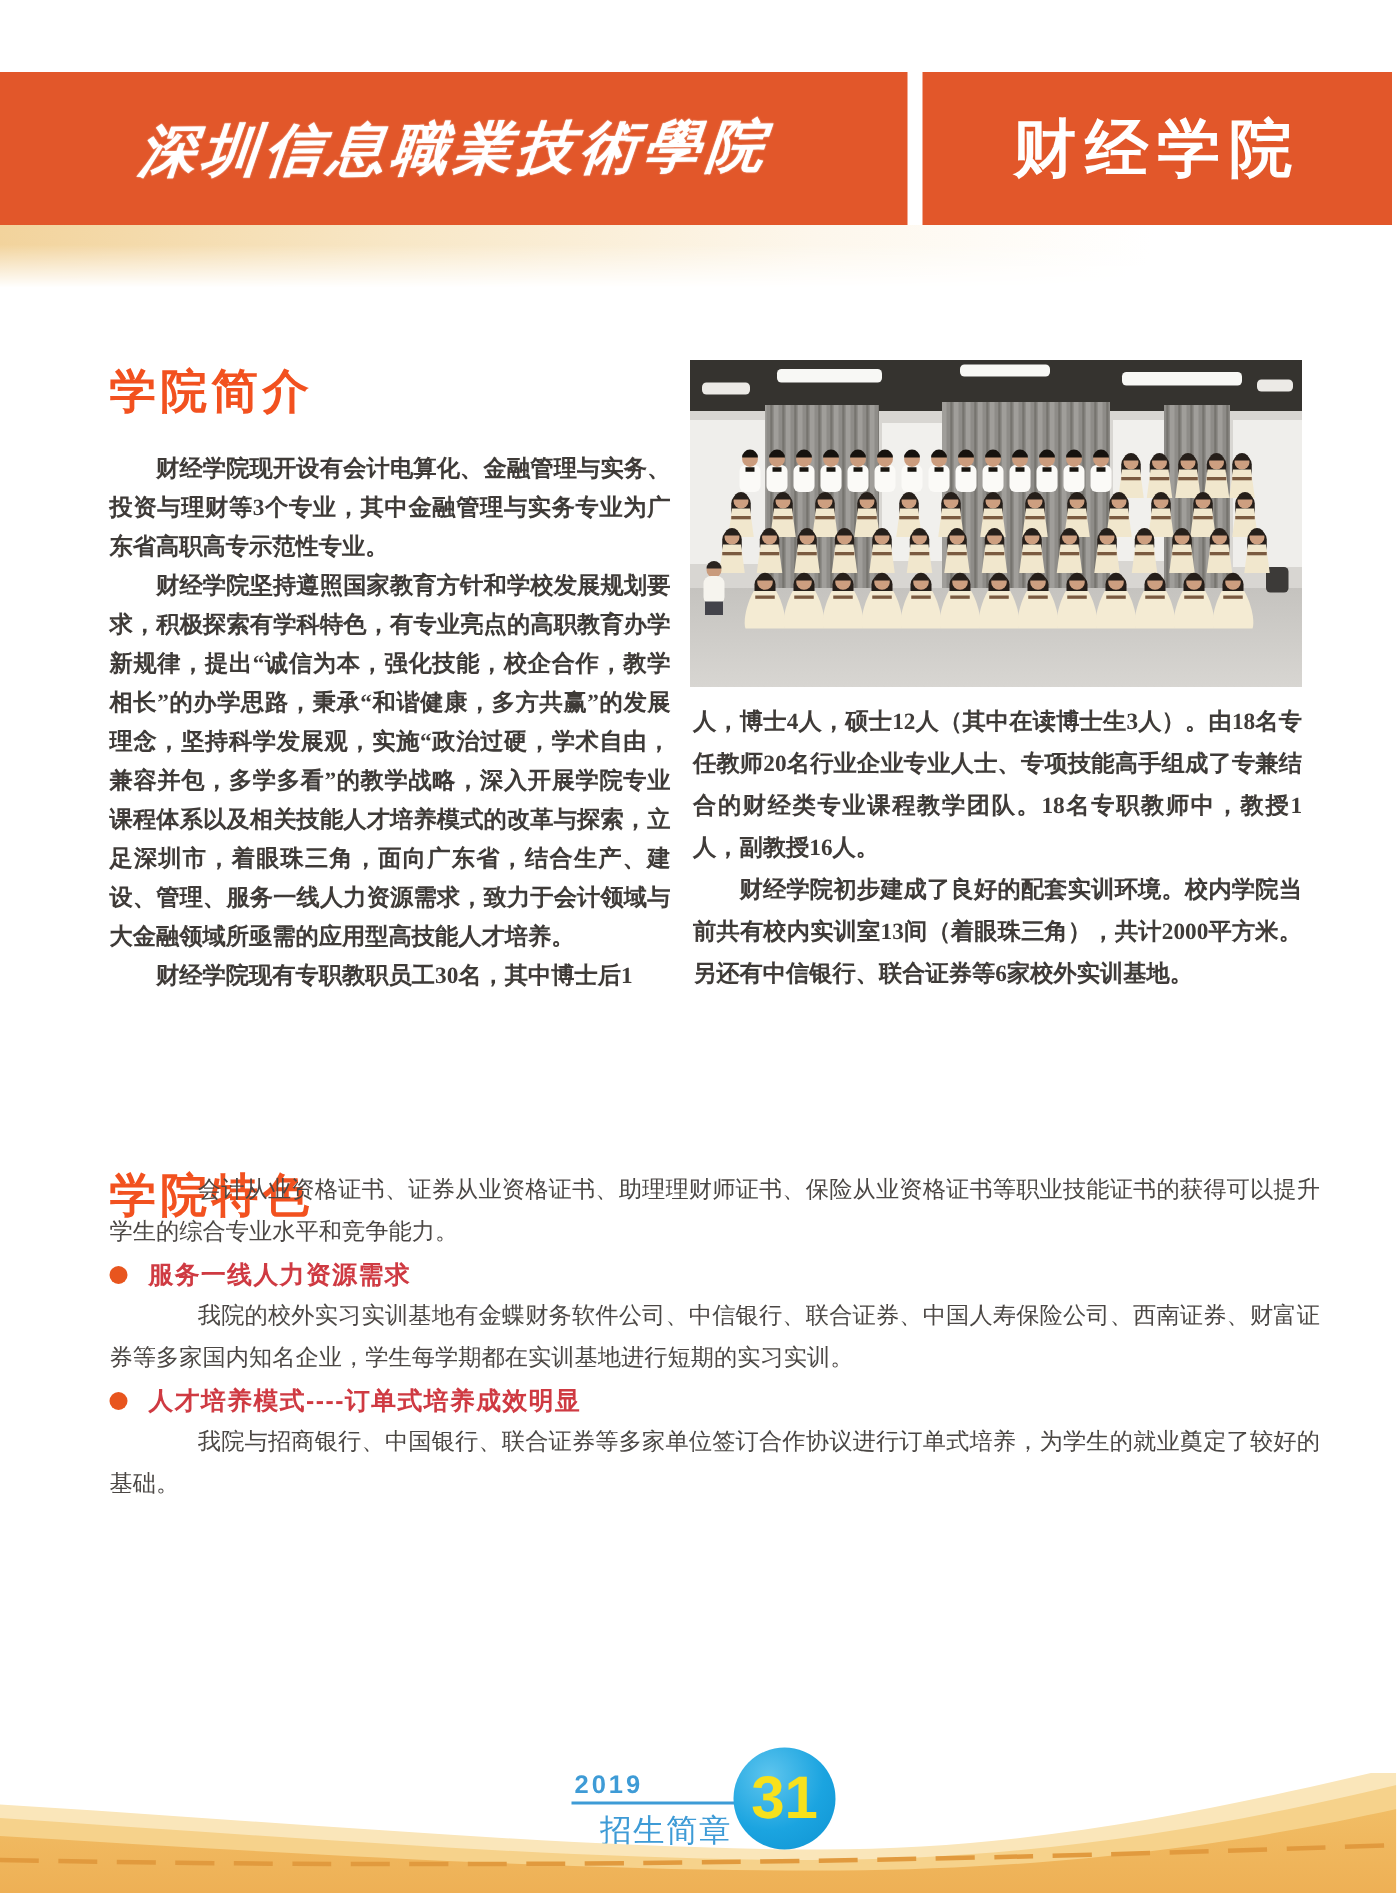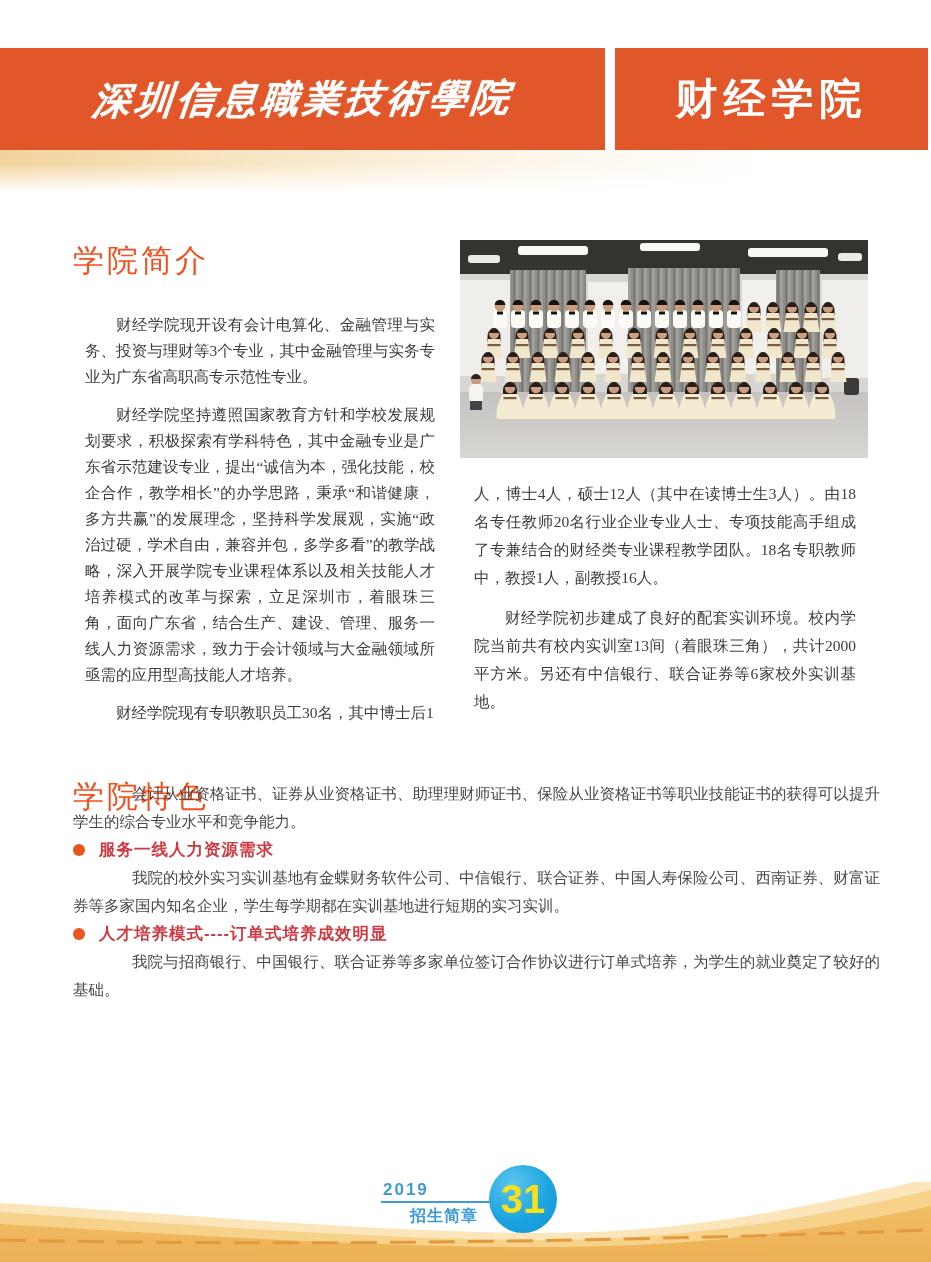--- a/index.html
+++ b/index.html
@@ -13,29 +13,29 @@
   .school-name{color:#fff;font-family:"Liberation Serif",serif;font-style:italic;font-weight:bold;
         font-size:38px;letter-spacing:4px;transform:skewX(-6deg) rotate(-0.5deg);white-space:nowrap;
         text-shadow:0 0 1px #fff;}
   .dept-name{color:#fff;font-weight:bold;font-size:42px;letter-spacing:6px;white-space:nowrap;}
   .header-glow{position:absolute;left:0;top:150px;width:931px;height:44px;
         background:linear-gradient(100deg,#f2d39c 0%,#f8e7c6 28%,#fdf7ec 58%,#ffffff 82%);
         -webkit-mask:linear-gradient(#000 30%,transparent 95%);
         mask:linear-gradient(#000 30%,transparent 95%);}
 
   
-  .sec-title{position:absolute;margin:0;font-size:31px;font-weight:normal;letter-spacing:3px;
+  .sec-title{position:absolute;margin:0;font-size:31px;font-weight:bold;letter-spacing:3px;
         color:var(--heading_orange,#f2511f);font-family:"Liberation Sans",sans-serif;}
   .intro-title{left:73px;top:240px;}
   .features-title{left:73px;top:729px;margin-top:47px;}
 
   
   .col{position:absolute;color:var(--text_dark,#3f3b38);text-align:justify;
         font-family:"Liberation Serif","DejaVu Serif",serif;}
-  .col p{margin:12px;}
+  .col p{margin:0;font-weight:bold;}
   .col-left{left:73px;top:300px;width:374px;font-size:15.5px;line-height:26px;}
   .col-right{left:462px;top:468px;width:406px;font-size:15.5px;line-height:28px;}
   .indent{text-indent:2em;}
 
   
   .photo{position:absolute;left:460px;top:240px;width:408px;height:218px;overflow:hidden;}
 
   
   .features{position:absolute;left:73px;top:780px;width:807px;}
   .feature-head{display:flex;align-items:center;height:28px;}
@@ -45,21 +45,21 @@
         color:var(--bullet_red,#cf3a42);}
   .feature-body{margin:0;font-size:15.5px;line-height:28px;text-indent:3.8em;text-align:justify;
         color:#4b4744;}
 
   
   .footer-year{position:absolute;left:383px;top:1180px;font-size:17px;font-weight:bold;
         letter-spacing:2px;color:var(--footer_blue,#3e9bd6);}
   .footer-line{position:absolute;left:381px;top:1201px;width:110px;height:2px;
         background:var(--footer_blue,#3e9bd6);}
   .footer-label{position:absolute;left:389px;top:1206px;width:110px;text-align:center;
-        font-size:16px;font-weight:bold;letter-spacing:1px;color:var(--footer_blue,#3e9bd6);}
+        font-size:21px;font-weight:normal;letter-spacing:1px;color:var(--footer_blue,#3e9bd6);}
   .page-badge{position:absolute;left:489px;top:1165px;width:68px;height:68px;border-radius:50%;
         background:radial-gradient(circle at 35% 28%,#5ec5ee 0%,var(--badge_blue,#1ba4e0) 55%,#0f93d2 100%);
         display:flex;align-items:center;justify-content:center;z-index:5;
         color:var(--badge_yellow,#f7e11c);font-size:40px;font-weight:bold;}
   .wave{position:absolute;left:0;top:1182px;z-index:1;}
 </style>
 </head>
 <body>
 
 <div class="page">
@@ -69,21 +69,21 @@
   </div>
   <div class="bar bar-right">
     <span class="dept-name">财经学院</span>
   </div>
   <div class="header-glow"></div>
 
   <h2 class="sec-title intro-title">学院简介</h2>
 
   <div class="col col-left">
     <p class="indent">财经学院现开设有会计电算化、金融管理与实务、投资与理财等3个专业，其中金融管理与实务专业为广东省高职高专示范性专业。</p>
-    <p class="indent">财经学院坚持遵照国家教育方针和学校发展规划要求，积极探索有学科特色，其中金融专业是广东省示范建设专业，提出“诚信为本，强化技能，校企合作，教学相长”的办学思路，秉承“和谐健康，多方共赢”的发展理念，坚持科学发展观，实施“政治过硬，学术自由，兼容并包，多学多看”的教学战略，深入开展学院专业课程体系以及相关技能人才培养模式的改革与探索，立足深圳市，着眼珠三角，面向广东省，结合生产、建设、管理、服务一线人力资源需求，致力于会计领域与大金融领域所亟需的应用型高技能人才培养。</p>
+    <p class="indent">财经学院坚持遵照国家教育方针和学校发展规划要求，积极探索有学科特色，有专业亮点的高职教育办学新规律，提出“诚信为本，强化技能，校企合作，教学相长”的办学思路，秉承“和谐健康，多方共赢”的发展理念，坚持科学发展观，实施“政治过硬，学术自由，兼容并包，多学多看”的教学战略，深入开展学院专业课程体系以及相关技能人才培养模式的改革与探索，立足深圳市，着眼珠三角，面向广东省，结合生产、建设、管理、服务一线人力资源需求，致力于会计领域与大金融领域所亟需的应用型高技能人才培养。</p>
     <p class="indent">财经学院现有专职教职员工30名，其中博士后1</p>
   </div>
 
   <div class="photo">
     <svg width="408" height="218" viewBox="0 0 408 218">
       <defs>
         <pattern id="curt" width="8" height="12" patternUnits="userSpaceOnUse">
           <rect width="8" height="12" fill="#8e8c88"></rect>
           <rect width="3" height="12" fill="#a09e9a"></rect>
           <rect x="5.5" width="1.5" height="12" fill="#76746f"></rect>

